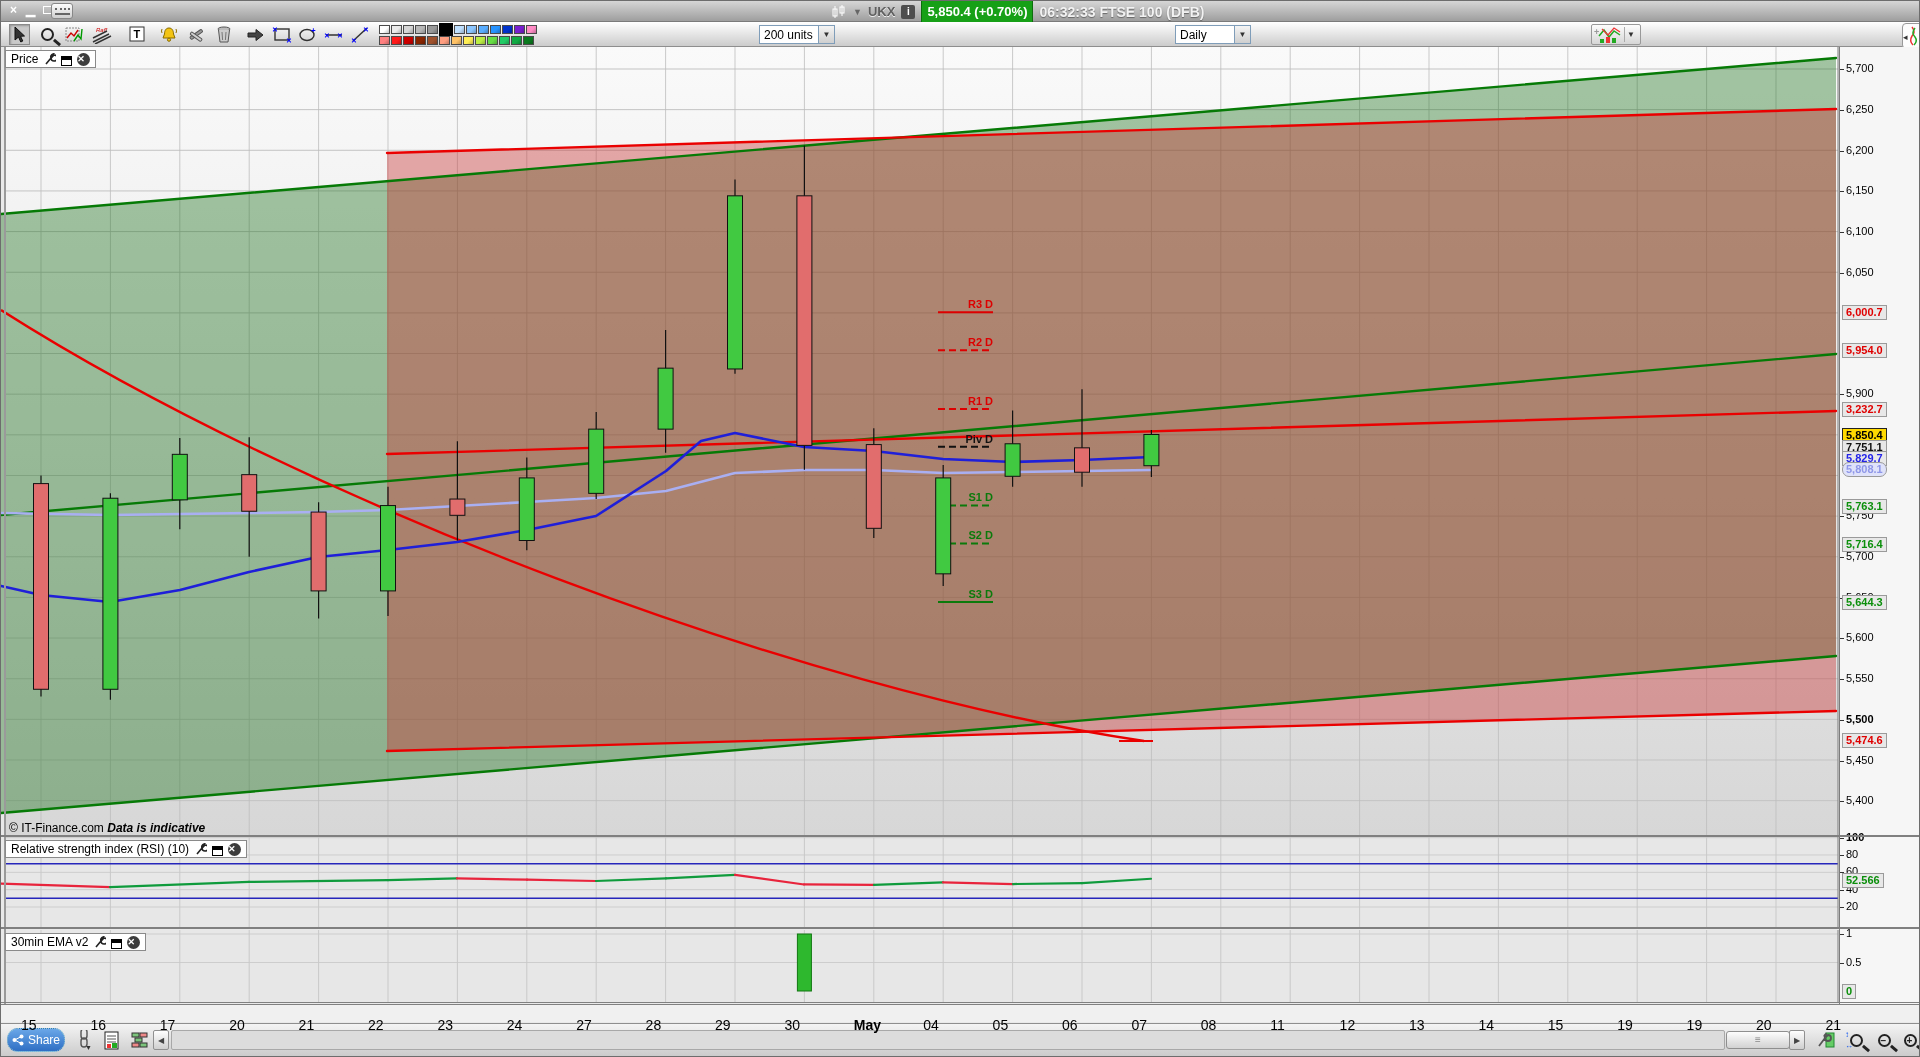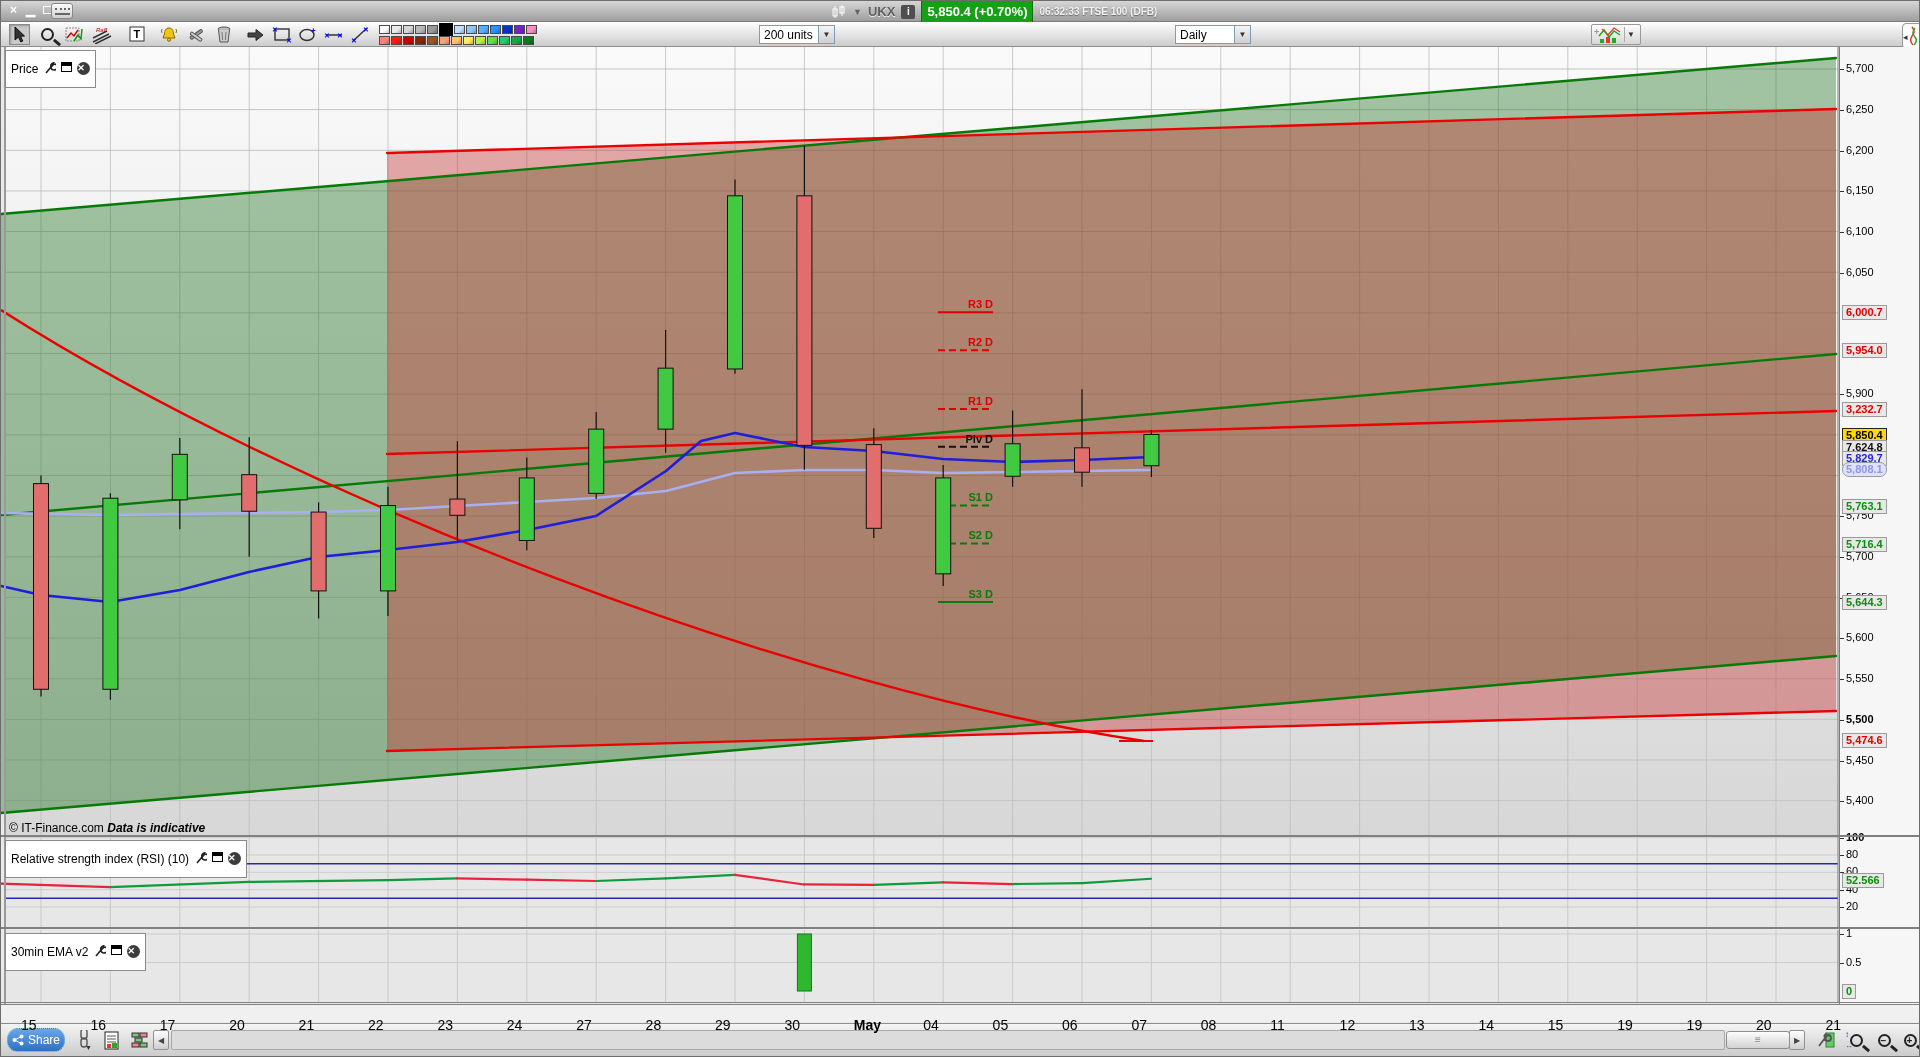--- a/index.html
+++ b/index.html
@@ -10,21 +10,21 @@
   .wc{position:absolute;top:2px;width:15px;height:15px;color:#fff;font-weight:bold;font-size:12px;text-align:center;line-height:15px;cursor:default;}
   #wc-restore span{display:block;width:9px;height:8px;border:1px solid #fff;margin:3px auto 0;}
   #kbd-icon{position:absolute;left:50px;top:2px;width:22px;height:16px;background:linear-gradient(#fdfdfd,#cfcfcf);border:1px solid #888;border-radius:3px;}
   #kbd-icon i{position:absolute;left:3px;top:4px;width:15px;height:7px;border-top:2px dotted #666;border-bottom:2px solid #666;}
   #tb-center{position:absolute;left:830px;top:0;height:21px;display:flex;align-items:center;gap:6px;}
   #sym-candle-icon svg{display:block}
   #sym-dd{color:#666;font-size:9px;}
   #tb-symbol{color:#5f5f5f;font-weight:bold;font-size:13px;text-shadow:0 1px 0 #eee;}
   #tb-info{width:14px;height:14px;background:#4e4e4e;color:#fff;font-weight:bold;font-size:10px;text-align:center;line-height:14px;border-radius:2px;}
   #tb-price{background:#17a017;border:1px solid #0c6e0c;color:#fff;font-weight:bold;font-size:13px;padding:16px 5px;line-height:17px;}
-  #tb-time{color:#f2f2f2;font-weight:bold;font-size:10px;text-shadow:0 1px 1px #666;text-align:center;}
+  #tb-time{color:#f2f2f2;font-weight:bold;font-size:14px;text-shadow:0 1px 1px #666;text-align:center;}
   
   #toolbar{position:absolute;left:0;top:21px;width:1920px;height:25px;background:linear-gradient(#ffffff,#cccccc);border-bottom:1px solid #8e8e8e;}
   .tool{position:absolute;top:2px;width:21px;height:21px;display:flex;align-items:center;justify-content:center;cursor:pointer;}
   .tool.sel{background:#c9c9c9;border:1px solid #8a8a8a;box-shadow:inset 1px 1px 2px #999;}
   .swrow{position:absolute;left:378px;display:flex;gap:1px;}
   .sw{width:11px;height:9px;border:1px solid #4a4a4a;cursor:pointer;}
   .sw.big{width:14px;height:13px;margin-top:-2px;z-index:3;border:1px solid #000;}
   .dd{position:absolute;top:3px;height:19px;background:#fff;border:1px solid #7f9db9;font-size:12px;display:flex;align-items:center;cursor:pointer;}
   .dd .val{padding:0 4px;flex:1;}
   .dd .arr{width:16px;height:17px;background:linear-gradient(#f4f4f4,#cfcfcf);border-left:1px solid #7f9db9;font-size:8px;color:#333;text-align:center;line-height:17px;}
@@ -33,21 +33,21 @@
   
   .psvg{position:absolute;left:0;}
   #axis-col{position:absolute;left:1838px;top:46px;width:82px;height:975px;background:#f6f6f6;border-left:1px solid #7c7c7c;}
   .tick{position:absolute;left:6px;font-size:11px;color:#000;white-space:nowrap;}
   .tick.b{font-weight:bold;}
   .tick:before{content:"";position:absolute;left:-6px;top:7px;width:4px;border-top:1px solid #333;}
   .badge{position:absolute;left:2px;font-size:11px;font-weight:bold;background:#e8e8e8;border:1px solid #9a9a9a;padding:0 3px;line-height:13px;white-space:nowrap;z-index:3;}
   .badge.red{color:#e00000;}.badge.green{color:#0b8f0b;}.badge.blue{color:#2424e8;}
   .badge.lav{color:#8f97e8;background:#dfe2fa;border-radius:7px;}.badge.dark{color:#111;}
   .badge.last{background:#ffd900;border-color:#222;color:#000;}
-  .phead{position:absolute;background:#fff;border:1px solid #8a8a8a;display:flex;align-items:flex-start;gap:5px;padding:11px 5px;font-size:12px;color:#000;z-index:4;}
+  .phead{position:absolute;background:#fff;border:1px solid #8a8a8a;display:flex;align-items:flex-end;gap:5px;padding:1px 5px;font-size:12px;color:#000;z-index:4;}
   .phico{display:flex;align-items:center;cursor:pointer;}
   .closeico{width:13px;height:13px;background:#3c3c3c;border-radius:50%;color:#fff;font-size:9px;font-weight:bold;text-align:center;line-height:13px;}
   .winico{width:11px;height:10px;border:1px solid #000;border-top:4px solid #000;background:#fff;}
   #copyright{position:absolute;left:8px;top:820px;font-size:12px;color:#000;z-index:3;}
   #copyright em{font-style:italic;}
   .divider{position:absolute;left:0;width:1920px;background:#808080;z-index:2;}
   #xaxis{position:absolute;left:0;top:1003px;width:1920px;height:18px;background:#f0f0f0;z-index:3;border-top:1px solid #808080;}
   .xlab{position:absolute;top:12px;width:40px;margin-left:-20px;text-align:left;font-size:14px;color:#000;}
   .xlab.b{font-weight:bold;}
   #leftedge{position:absolute;left:3px;top:46px;width:2px;height:975px;background:#9a9a9a;z-index:2;}
@@ -556,21 +556,21 @@
       <div class="tick" style="top: 544px;">5,650</div>
       <div class="tick" style="top: 584px;">5,600</div>
       <div class="tick" style="top: 625px;">5,550</div>
       <div class="tick b" style="top: 666px;">5,500</div>
       <div class="tick" style="top: 707px;">5,450</div>
       <div class="tick" style="top: 747px;">5,400</div>
       <div class="badge red" style="top: 258px;">6,000.7</div>
       <div class="badge red" style="top: 296px;">5,954.0</div>
       <div class="badge red" style="top: 355px;">3,232.7</div>
       <div class="badge last" style="top: 381px;">5,850.4</div>
-      <div class="badge dark" style="top: 393px;">7,624.8</div>
+      <div class="badge dark" style="top: 393px;">7,751.1</div>
       <div class="badge blue" style="top: 404px;">5,829.7</div>
       <div class="badge lav" style="top: 415px;">5,808.1</div>
       <div class="badge green" style="top: 452px;">5,763.1</div>
       <div class="badge green" style="top: 490px;">5,716.4</div>
       <div class="badge green" style="top: 548px;">5,644.3</div>
       <div class="badge red" style="top: 686px;">5,474.6</div>
       <div class="tick b" style="top: 783.664px;">100</div>
       <div class="tick" style="top: 800.998px;">80</div>
       <div class="tick" style="top: 818.332px;">60</div>
       <div class="tick" style="top: 835.666px;">40</div>

